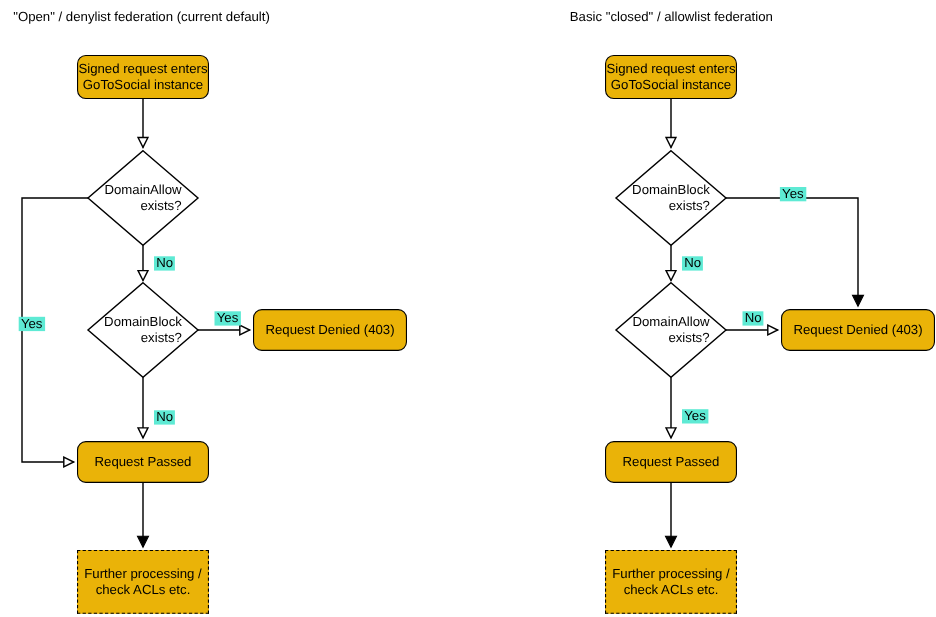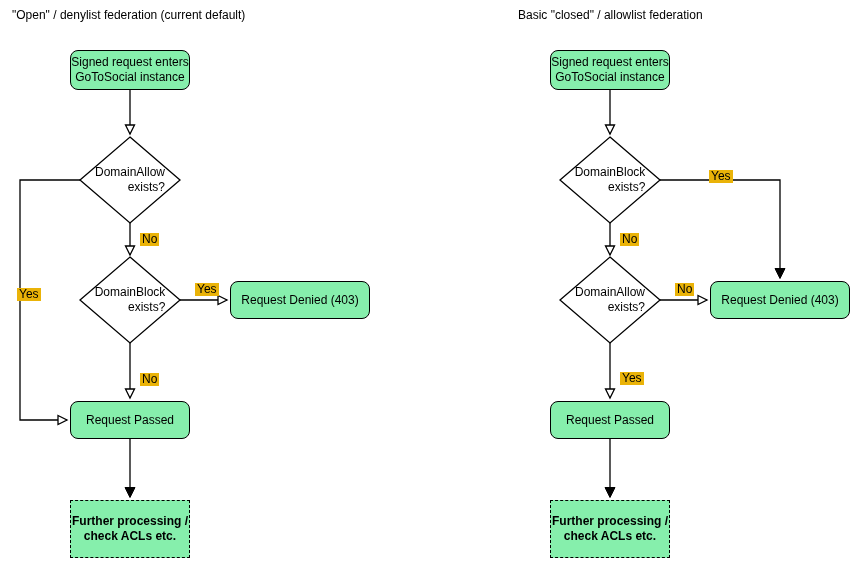--- a/index.html
+++ b/index.html
@@ -19,48 +19,47 @@
     width: 851px; height: 561px;
   }
   .chart-title {
     position: absolute;
     white-space: nowrap;
     color: #000000;
   }
   .node {
     position: absolute;
     box-sizing: border-box;
-    background: #86efac;
+    background: #eab308;
     border: 1px solid #000000;
     border-radius: 8px;
     display: flex;
     align-items: center;
     justify-content: center;
     text-align: center;
     white-space: pre-line;
     line-height: 15px;
   }
   .node.dashed {
     border-style: dashed;
     border-radius: 0;
-    font-weight: bold;
   }
   .diamond-label {
     position: absolute;
     display: flex;
     align-items: center;
     justify-content: center;
     text-align: right;
     white-space: pre-line;
     line-height: 15px;
     pointer-events: none;
   }
   .edge-label {
     position: absolute;
-    background: #eab308;
+    background: #5eead4;
     padding: 0 2px;
     line-height: 13px;
     white-space: nowrap;
   }
 </style>
 </head>
 <body>
 
 <div class="canvas">
 

